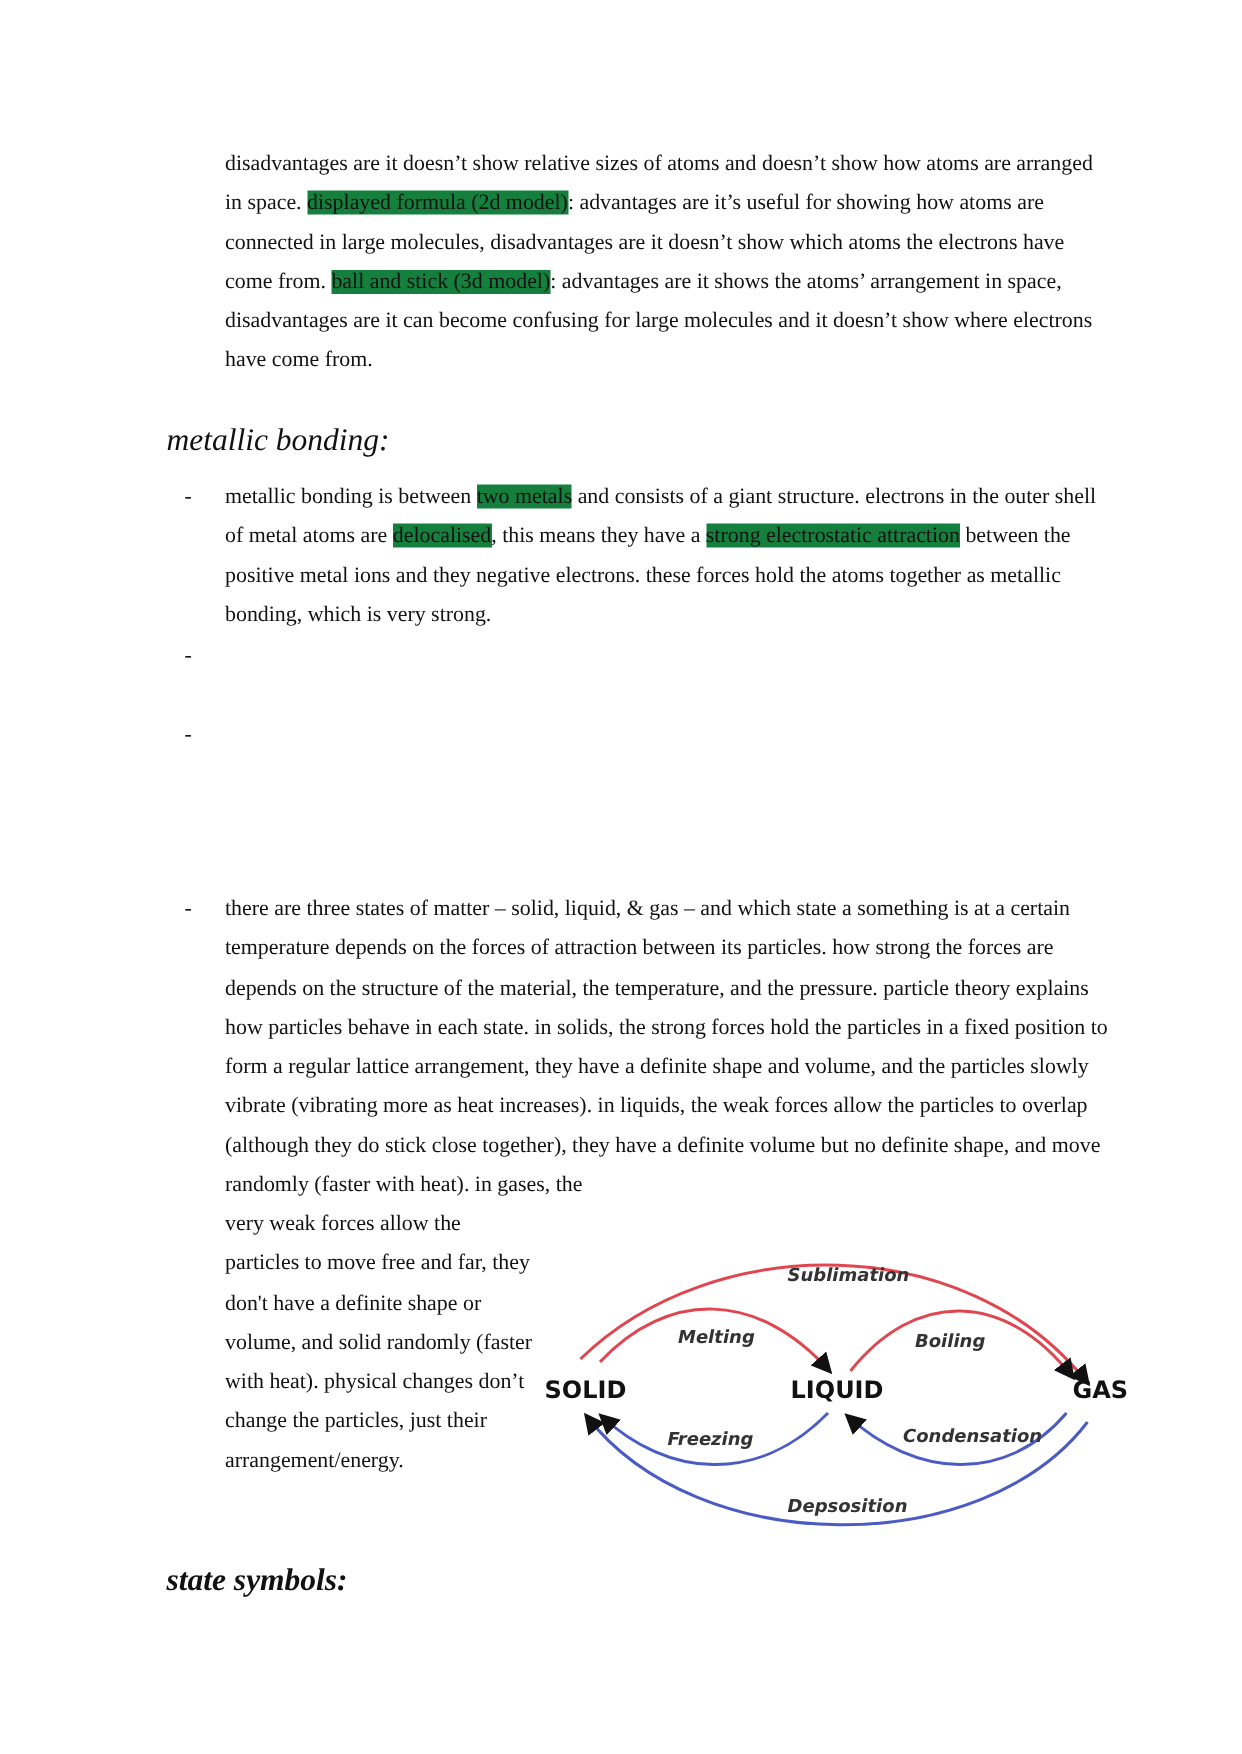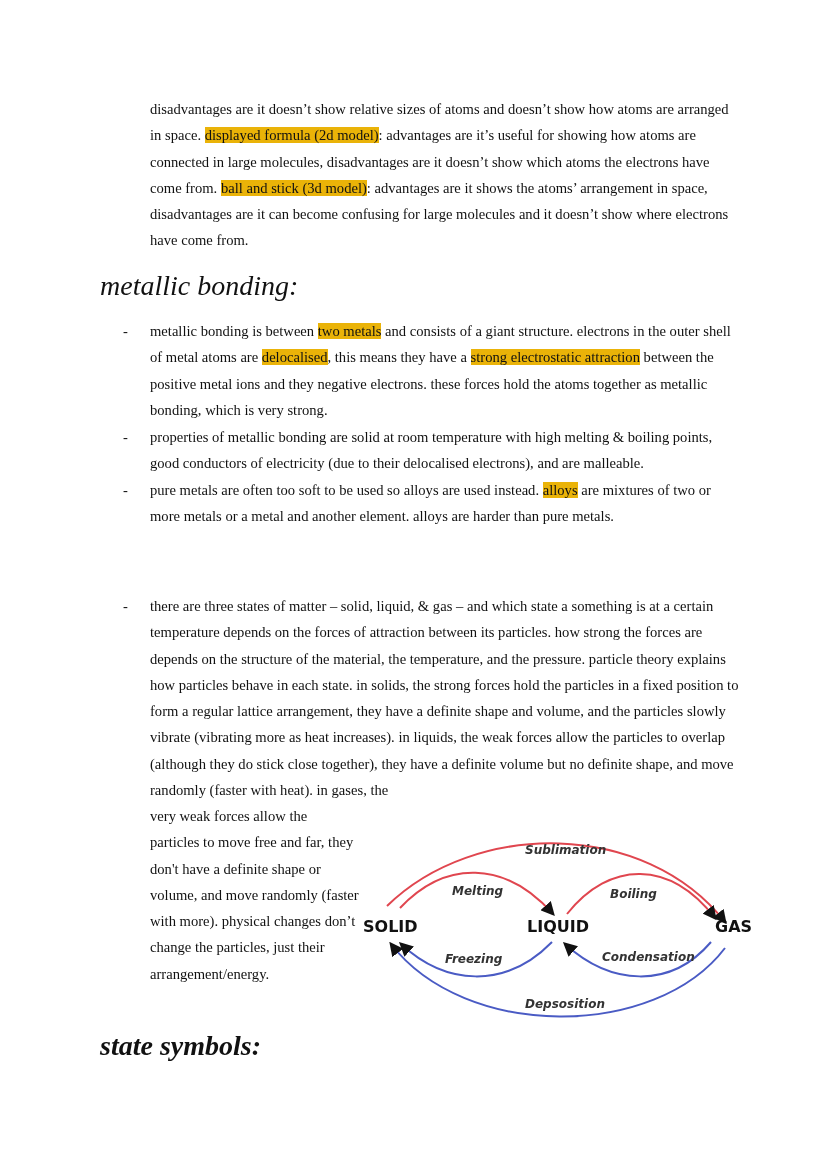--- a/index.html
+++ b/index.html
@@ -1,21 +1,21 @@
 <!DOCTYPE html>
 <html><head>
 <meta charset="utf-8">
 <style>
   html, body { margin: 0; padding: 0; background: #ffffff; }
   body { width: 828px; height: 1169px; position: relative; overflow: hidden;
          font-family: "Liberation Serif", "DejaVu Serif", serif; color: #111; }
   .page { position: absolute; left: 0; top: 0; width: 828px; height: 1169px; }
   .para { position: absolute; left: 150px; width: 590px; font-size: 14.6px; line-height: 26.3px; }
-  .hl { background: #eab308; }
-  .heading { position: absolute; left: 100px; font-size: 28px; font-style: italic; font-weight: normal; margin: 0; }
+  .hl { background: #15803d; }
+  .heading { position: absolute; left: 100px; font-size: 21px; font-style: italic; font-weight: normal; margin: 11px; }
   .bullet { position: absolute; left: 150px; width: 590px; font-size: 14.6px; line-height: 26.3px; }
   .bullet .dash { position: absolute; left: -27px; top: 0; }
   .narrow { width: 210px; }
   .diagram { position: absolute; left: 355px; top: 830px; width: 410px; height: 190px; }
   .diagram text { font-family: "DejaVu Sans", "Liberation Sans", sans-serif; }
 </style>
 </head>
 <body>
 
 <div class="page">
@@ -23,34 +23,32 @@
   <p class="para" style="top:96px; margin:0;" id="intro"><span>disadvantages are it doesn’t show relative sizes of atoms and doesn’t show how atoms are arranged in space. </span><span class="hl">displayed formula (2d model)</span><span>: advantages are it’s useful for showing how atoms are connected in large molecules, disadvantages are it doesn’t show which atoms the electrons have come from. </span><span class="hl">ball and stick (3d model)</span><span>: advantages are it shows the atoms’ arrangement in space, disadvantages are it can become confusing for large molecules and it doesn’t show where electrons have come from.</span></p>
 
   <h2 class="heading" style="top:270px;">metallic bonding:</h2>
 
   <div class="bullet" style="top:318px;">
     <span class="dash">-</span>
     <span class="seg-target"><span>metallic bonding is between </span><span class="hl">two metals</span><span> and consists of a giant structure. electrons in the outer shell of metal atoms are </span><span class="hl">delocalised</span><span>, this means they have a </span><span class="hl">strong electrostatic attraction</span><span> between the positive metal ions and they negative electrons. these forces hold the atoms together as metallic bonding, which is very strong.</span></span>
   </div>
   <div class="bullet" style="top:424px;">
     <span class="dash">-</span>
-    <span class="seg-target"><span>properties of metallic bonding are solid at room temperature with high melting &amp; boiling points, good conductors of electricity (due to their delocalised electrons), and are malleable.</span></span>
   </div>
   <div class="bullet" style="top:477px;">
     <span class="dash">-</span>
-    <span class="seg-target"><span>pure metals are often too soft to be used so alloys are used instead. </span><span class="hl">alloys</span><span> are mixtures of two or more metals or a metal and another element. alloys are harder than pure metals.</span></span>
   </div>
 
 
   <div class="bullet" style="top:593px;">
     <span class="dash">-</span>
     <span>there are three states of matter – solid, liquid, &amp; gas – and which state a something is at a certain temperature depends on the forces of attraction between its particles. how strong the forces are depends on the structure of the material, the temperature, and the pressure. particle theory explains how particles behave in each state. in solids, the strong forces hold the particles in a fixed position to form a regular lattice arrangement, they have a definite shape and volume, and the particles slowly vibrate (vibrating more as heat increases). in liquids, the weak forces allow the particles to overlap (although they do stick close together), they have a definite volume but no definite shape, and move randomly (faster with heat). in gases, the</span>
   </div>
   <div class="bullet narrow" style="top:803px;">
-    <span>very weak forces allow the particles to move free and far, they don't have a definite shape or volume, and move randomly (faster with more). physical changes don’t change the particles, just their arrangement/energy.</span>
+    <span>very weak forces allow the particles to move free and far, they don't have a definite shape or volume, and solid randomly (faster with heat). physical changes don’t change the particles, just their arrangement/energy.</span>
   </div>
 
   <svg class="diagram" viewBox="0 0 410 190">
     <defs>
       <marker id="ah" viewBox="0 0 10 10" refX="8" refY="5" markerWidth="7" markerHeight="7" orient="auto-start-reverse">
         <path d="M0,0 L10,5 L0,10 z" fill="#111"></path>
       </marker>
     </defs>
 
     <path d="M32,76 C120,-10 290,-10 370,92" fill="none" stroke="#e0464f" stroke-width="2" marker-end="url(#ah)"></path>

